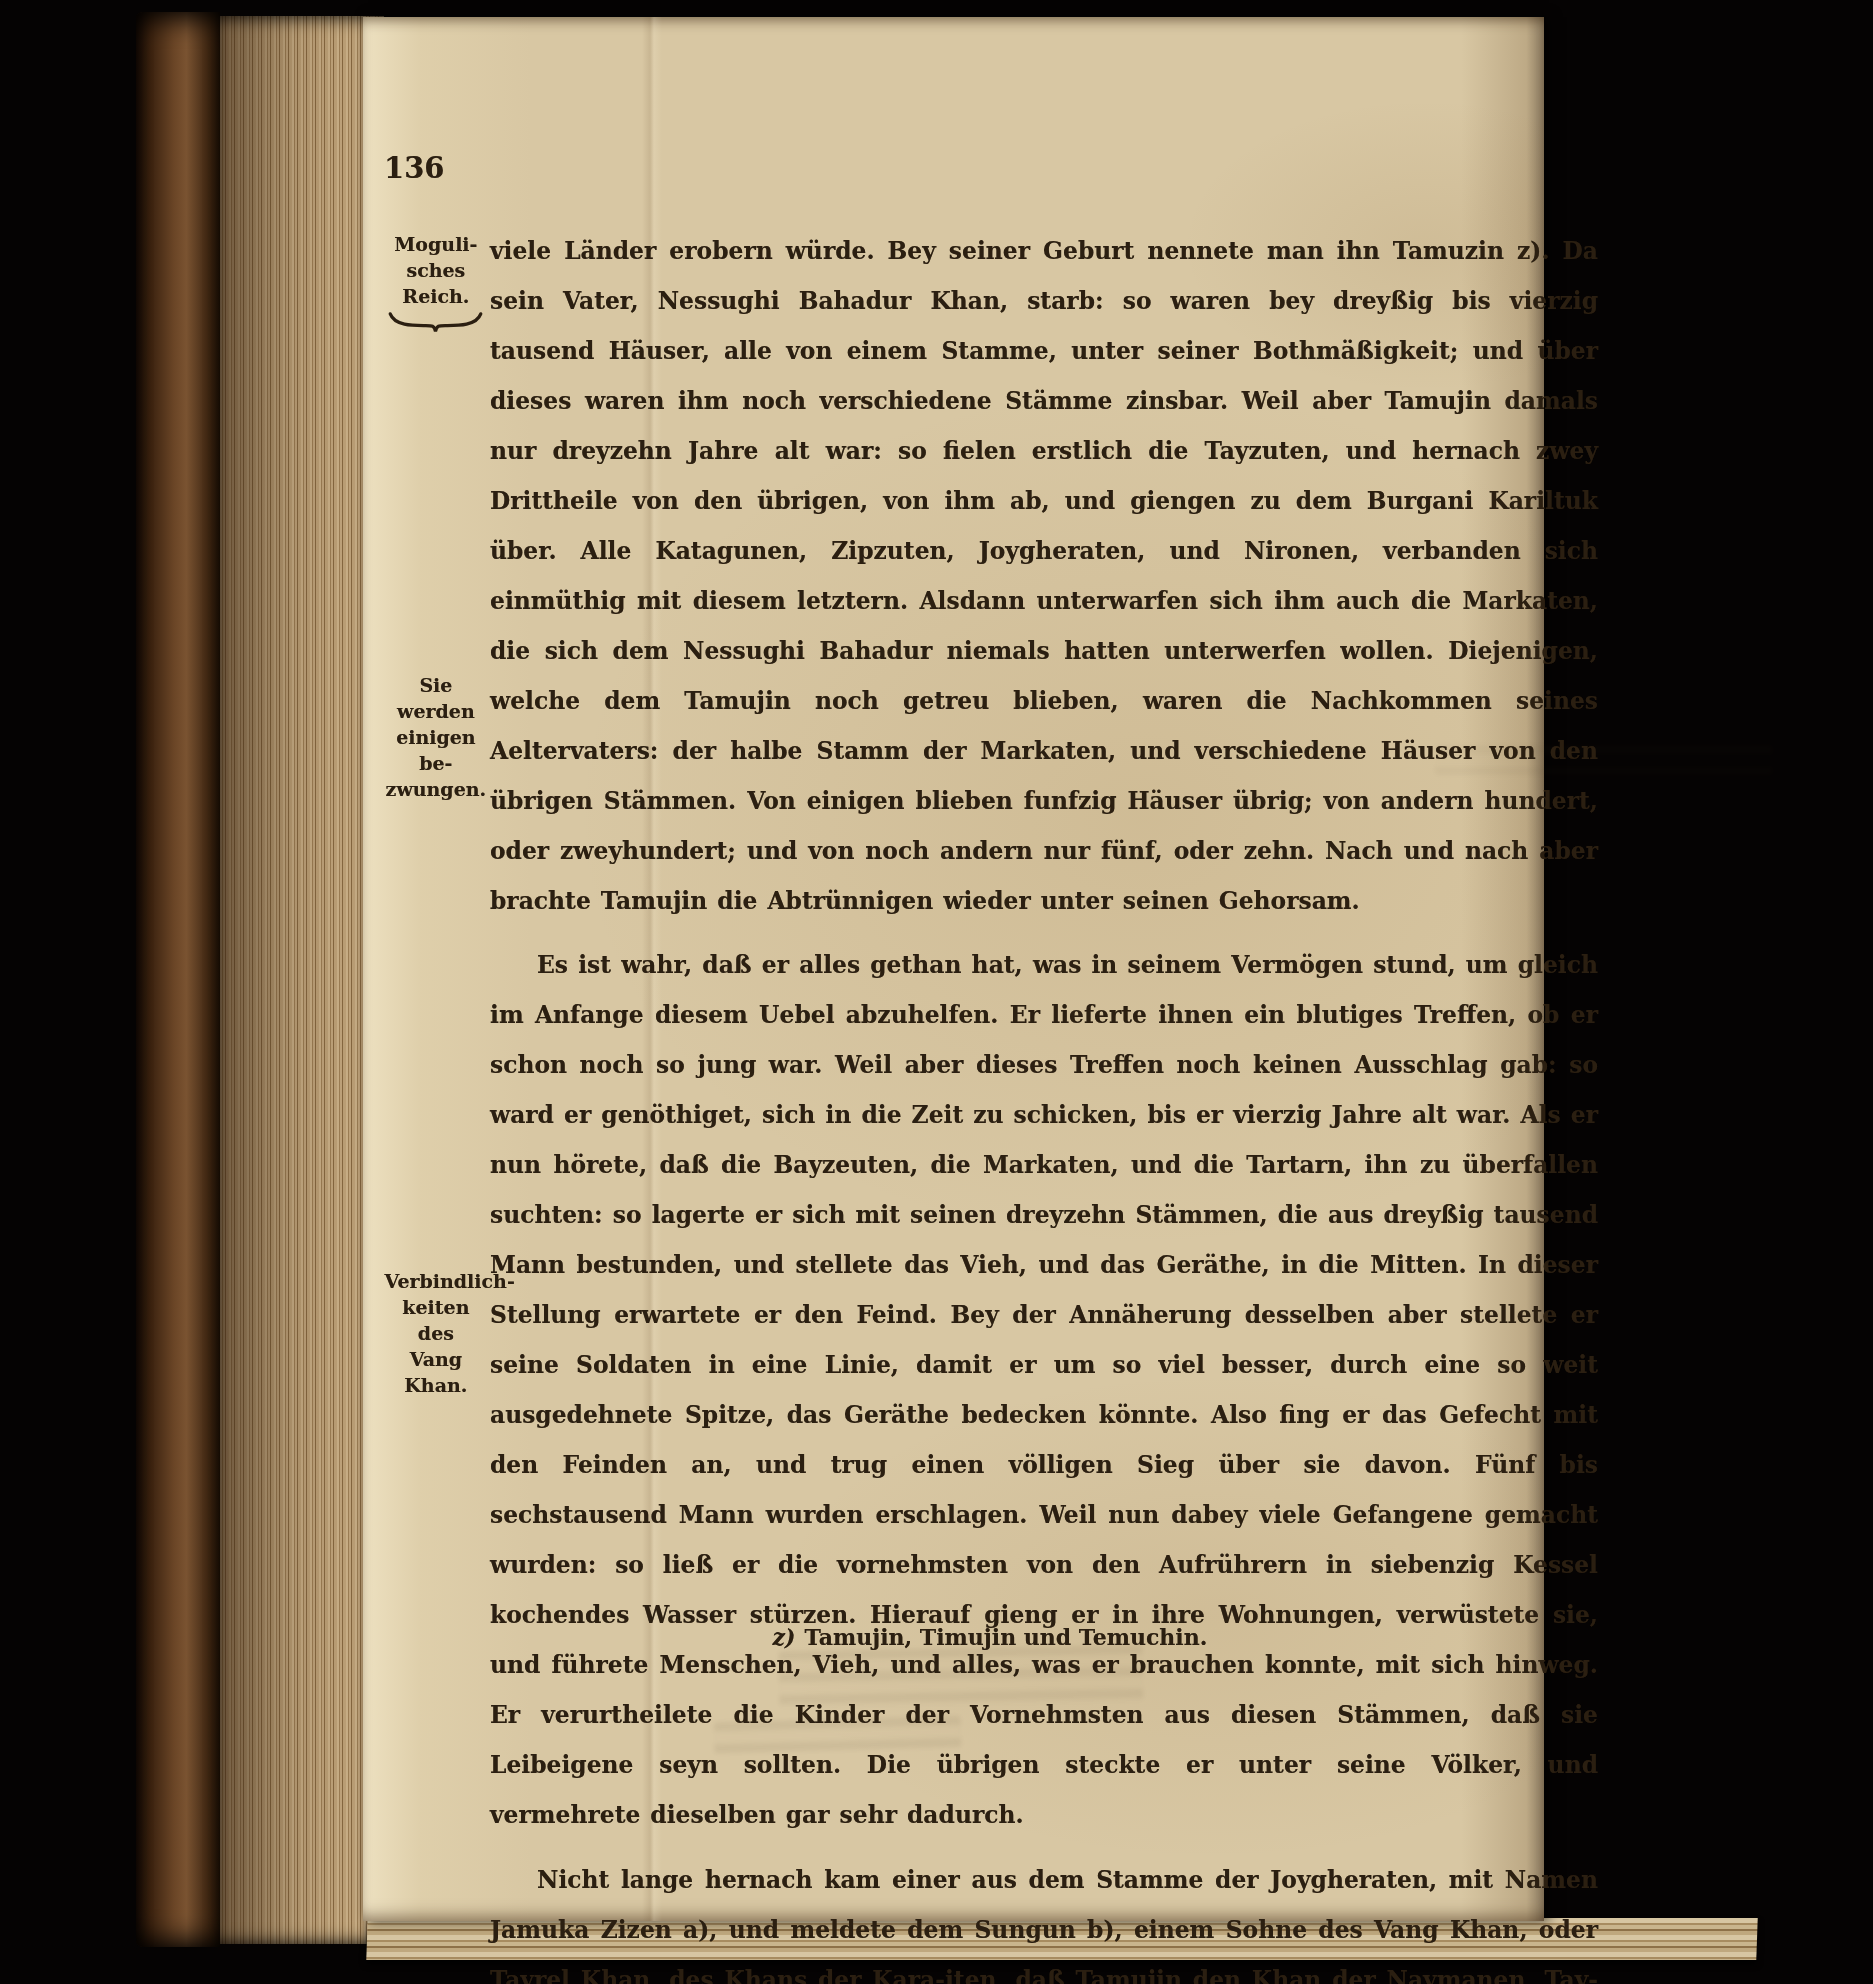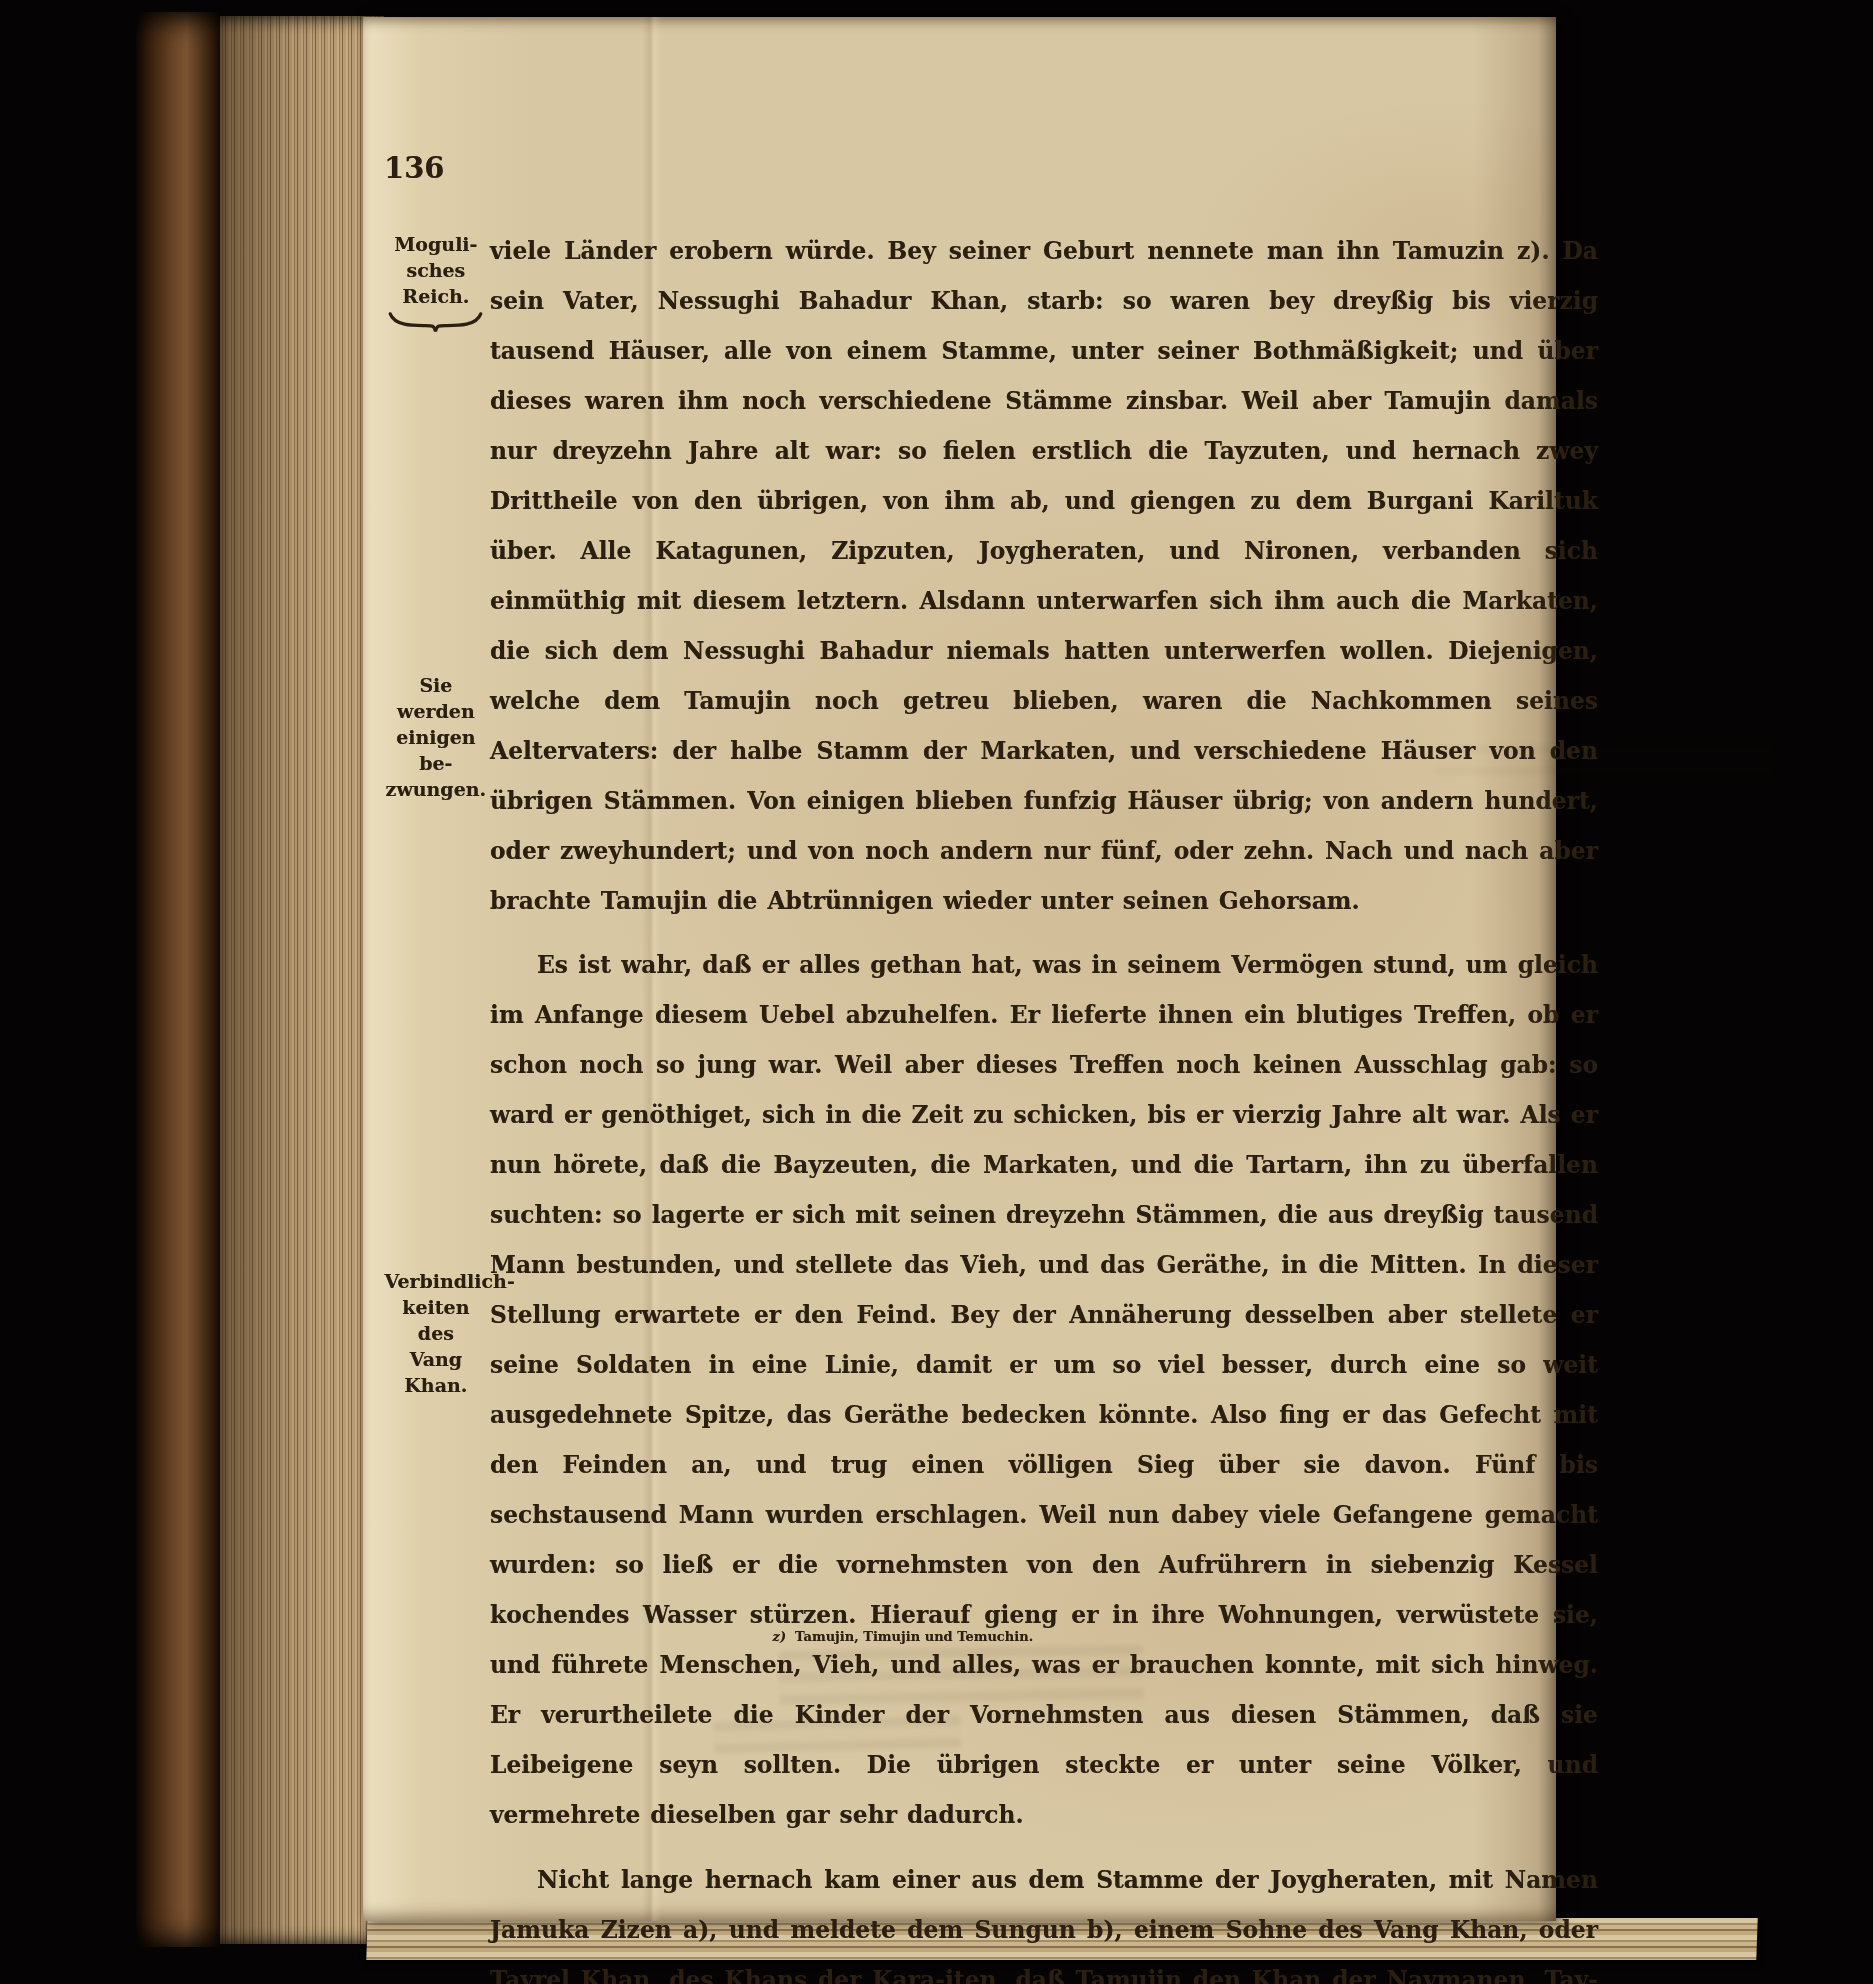--- a/index.html
+++ b/index.html
@@ -35,21 +35,20 @@
       radial-gradient(ellipse 812px 617px at 66% 42%,rgba(148,112,58,0.13),transparent 70%),
       radial-gradient(ellipse 617px 338px at 72% 84%,rgba(140,104,52,0.11),transparent 72%),
       radial-gradient(ellipse 325px 195px at 90% 12%,rgba(130,95,45,0.10),transparent 75%),
       linear-gradient(90deg,rgba(238,226,194,0.95) 0%,rgba(228,213,176,0.55) 58px,rgba(228,213,176,0) 169px),
       linear-gradient(90deg,rgba(0,0,0,0) 93%,rgba(95,65,30,0.22) 98.5%,rgba(40,24,10,0.45) 100%),
       #d8c7a3;
     box-shadow:
       inset 0 10.4px 13px -7.8px rgba(50,30,10,0.6),
       inset 0 -13px 15.6px -9px rgba(60,36,14,0.55),
       5.2px 0 11.7px rgba(0,0,0,0.65);
-    padding-left: 12px;
   }
   .crease{
     position:absolute;left:279px;top:0;width:19.5px;height:100%;
     background:linear-gradient(90deg,transparent,rgba(95,68,36,0.13) 40%,rgba(255,246,222,0.16) 60%,transparent);
   }
   .bleed{
     position:absolute;opacity:0.10;border-radius:3.9px;
     background:repeating-linear-gradient(180deg,rgba(70,55,35,0.7) 0 9px,rgba(70,55,35,0.1) 9px 22px);
     filter:blur(1.9px);
   }
@@ -76,21 +75,21 @@
     font-size:23.4px;line-height:50px;font-weight:bold;
     text-align:justify;word-spacing:1.9px;
   }
   .main-text p{margin:0;}
   .main-text p.indent{text-indent:47px;}
   .main-text p + p{margin-top:14.3px;}
   .catchword-line{margin-top:1.3px;text-align:right;padding-right:97px;font-weight:bold;font-size:23.4px;}
   .footnotes{
     position:absolute;left:390px;top:1605px;width:871px;
     display:flex;gap:26px;
-    font-size:13px;line-height:30.5px;font-weight:bold;
+    font-size:22px;line-height:30.5px;font-weight:bold;
   }
   .fn-col{margin:0;}
   .fn-col.left{width:500px;}
   .fn-col.right{width:312px;}
   .footnote{margin:0;text-align:justify;text-indent:19.5px;}
   .fn-label{font-style:italic;padding-right:9px;}
 </style>
 </head>
 <body>
 

